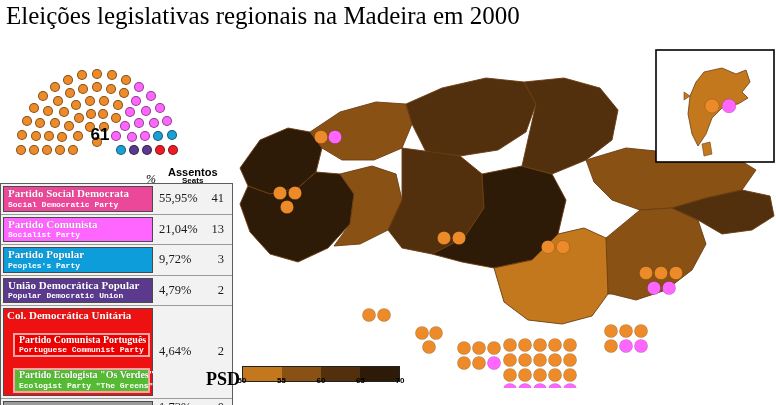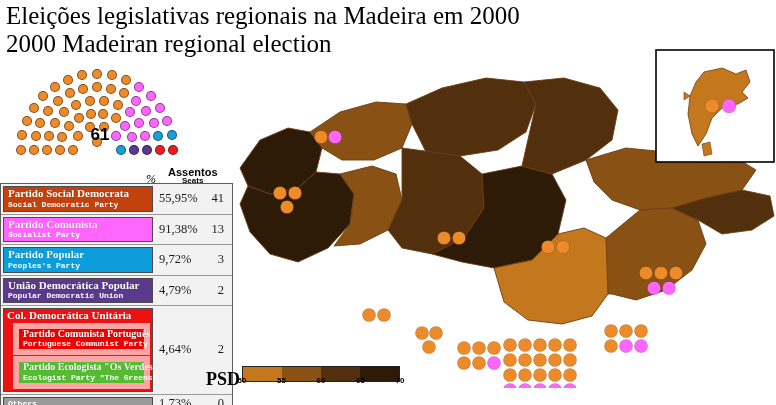--- a/index.html
+++ b/index.html
@@ -36,21 +36,21 @@
           padding:1px 3px 2px 4px;position:relative;}
   .pname{font-size:11px;line-height:11.5px;font-weight:bold;color:#fff;white-space:nowrap;
          text-shadow:0 0 1px rgba(0,0,0,.35);}
   .psub{font-size:8px;line-height:9px;font-weight:bold;color:#fff;white-space:nowrap;font-family:Liberation Mono, monospace;}
   .numcell{flex:1;display:flex;align-items:center;justify-content:space-between;
            padding:0 8px 0 4px;font-size:12px;color:#1a1a1a;}
   .numcell .v{font-size:12.5px;}
   .numcell .s{font-size:12.5px;width:18px;text-align:right;}
 
   .cdu-outer{padding:1px 2px 2px 3px;}
-  .cdu-sub{border:6px solid #fca5a5;margin:1px 0 0 6px;padding:0px 3px 1px 4px;}
+  .cdu-sub{border:2px solid #fca5a5;margin:11px 0 0 6px;padding:0px 3px 1px 4px;}
 
   
   #map{position:absolute;left:236px;top:48px;width:540px;height:340px;}
   #map svg{display:block;}
   .mdot{stroke:rgba(0,0,0,.25);stroke-width:.6;}
 
   
   #scale{position:absolute;left:206px;top:364px;width:210px;height:30px;}
   #scale .lab{position:absolute;left:0px;top:5px;font-size:18px;font-weight:bold;color:#000;}
   #scale .bar{position:absolute;left:36px;top:2px;width:158px;height:16px;
@@ -60,21 +60,20 @@
   #scale .ticks b{position:absolute;font-size:8px;font-weight:bold;color:#000;
        transform:translateX(-50%);font-family:"Liberation Sans",sans-serif;}
 </style>
 </head>
 <body>
 
 <div id="root">
 
   <div class="title-block">
     <div class="title-pt">Eleições legislativas regionais na Madeira em 2000</div>
-    <div class="title-en">2000 Madeiran regional election</div>
   </div>
 
   <div id="parliament">
       <div class="seat" style="left: 68px; top: 73px; background: rgb(237, 139, 42);"></div>
       <div class="seat" style="left: 55px; top: 73px; background: rgb(237, 139, 42);"></div>
       <div class="seat" style="left: 42px; top: 73px; background: rgb(237, 139, 42);"></div>
       <div class="seat" style="left: 29px; top: 73px; background: rgb(237, 139, 42);"></div>
       <div class="seat" style="left: 16px; top: 73px; background: rgb(237, 139, 42);"></div>
       <div class="seat" style="left: 17.4603px; top: 58.1731px; background: rgb(237, 139, 42);"></div>
       <div class="seat" style="left: 30.5795px; top: 58.9812px; background: rgb(237, 139, 42);"></div>
@@ -136,36 +135,36 @@
   <div id="seat-total">61</div>
 
   <div class="hdr">
     <div class="pct">%</div>
     <div class="st1">Assentos</div>
     <div class="st2">Seats</div>
   </div>
 
   <div id="results">
       <div class="prow">
-        <div class="swatch" style="background: #c2410c;">
+        <div class="swatch" style="background: #ec4899;">
           <div class="pname">Partido Social Democrata</div>
           <div class="psub">Social Democratic Party</div>
         </div>
         <div class="numcell">
           <span class="v">55,95%</span>
           <span class="s">41</span>
         </div>
       </div>
       <div class="prow">
         <div class="swatch" style="background: rgb(255, 102, 255);">
           <div class="pname">Partido Comunista</div>
           <div class="psub">Socialist Party</div>
         </div>
         <div class="numcell">
-          <span class="v">91,38%</span>
+          <span class="v">21,04%</span>
           <span class="s">13</span>
         </div>
       </div>
       <div class="prow">
         <div class="swatch" style="background: rgb(13, 157, 219);">
           <div class="pname">Partido Popular</div>
           <div class="psub">Peoples's Party</div>
         </div>
         <div class="numcell">
           <span class="v">9,72%</span>

